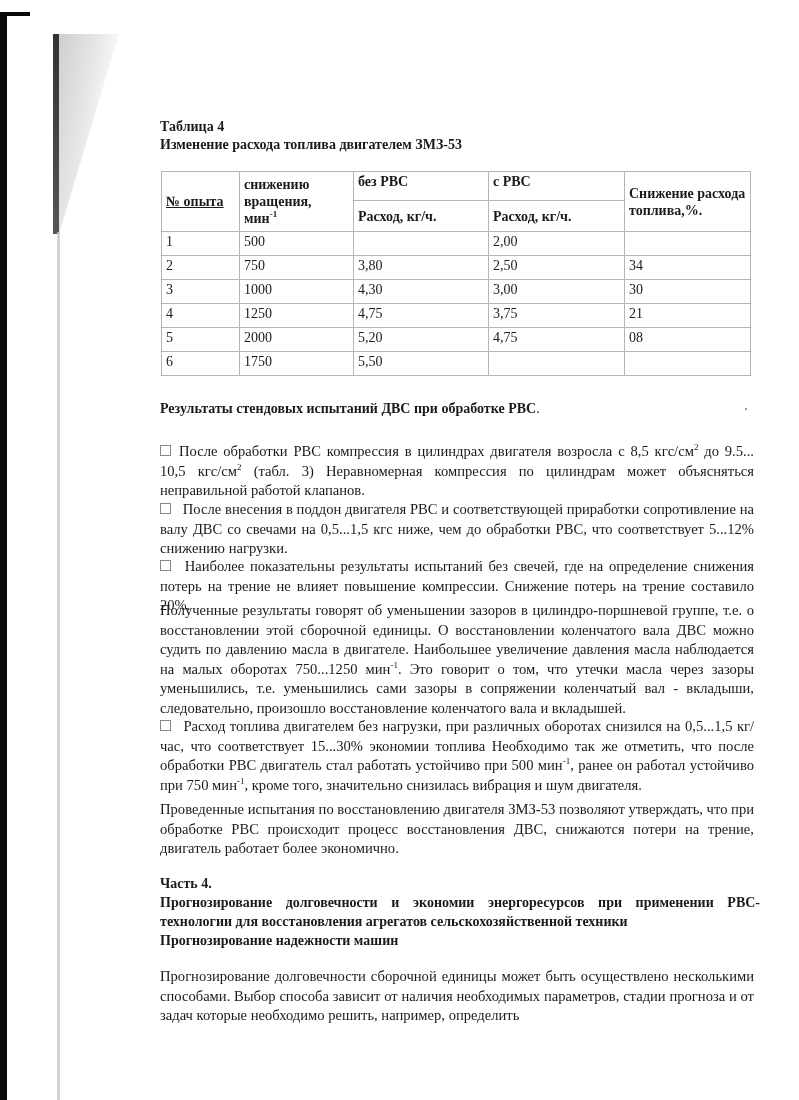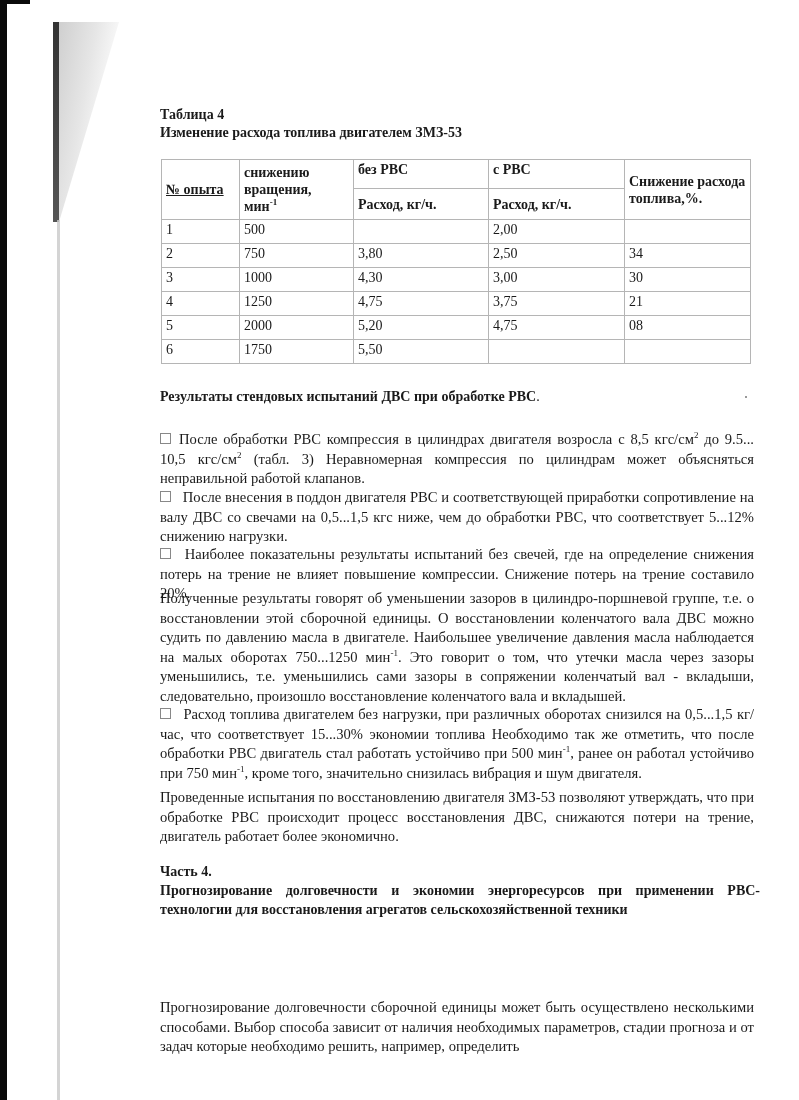--- a/index.html
+++ b/index.html
@@ -22,21 +22,21 @@
   }
   .scan-wedge {
     position: absolute; left: 59px; top: 22px; width: 60px; height: 200px;
     background: linear-gradient(100deg, #cfcfcf 0%, #e6e6e6 40%, rgba(255,255,255,0) 75%);
     clip-path: polygon(0 0, 100% 0, 0 100%);
   }
   .scan-line {
     position: absolute; left: 57px; top: 220px; width: 3px; height: 880px;
     background: #c9c9c9; opacity: 0.8;
   }
-  .page { position: absolute; left: 0; top: 0; width: 799px; height: 972px; }
+  .page { position: absolute; left: 0; top: 12px; width: 799px; height: 972px; }
 
   .t-caption {
     position: absolute; left: 160px; top: 106px; font-weight: bold; font-size: 14px; line-height: 18px;
   }
   table.fuel {
     position: absolute; left: 161px; top: 159px;
     border-collapse: collapse; font-size: 14px;
   }
   table.fuel td, table.fuel th {
     border: 1px solid #b5b5b5; padding: 1px 4px; text-align: left; vertical-align: top;
@@ -66,21 +66,21 @@
   .p1 { top: 430px; }
   .p2 { top: 488px; }
   .p3 { top: 545px; }
   .p4 { top: 589px; }
   .p5 { top: 705px; }
   .p6 { top: 788px; }
   .part-head {
     position: absolute; left: 160px; top: 862px; width: 600px; font-weight: bold; font-size: 14px; line-height: 19px;
     text-align: justify;
   }
-  .p7 { top: 955px; margin-top: 43px; }
+  .p7 { top: 955px; }
   .speck { position: absolute; width: 2px; height: 2px; background: #777; border-radius: 50%; }
 </style>
 </head>
 <body>
 
 <div class="page">
   <div class="scan-edge"></div>
   <div class="scan-edge-top"></div>
   <div class="scan-shadow"></div>
   <div class="scan-wedge"></div>
@@ -179,18 +179,19 @@
     <span class="bullet"></span>&nbsp;<span>Расход топлива двигателем без нагрузки, при различных оборотах снизился на 0,5...1,5 кг/час, что соответствует 15...30% экономии топлива Необходимо так же отметить, что после обработки РВС двигатель стал работать устойчиво при 500 мин</span><sup>-1</sup><span>, ранее он работал устойчиво при 750 мин</span><sup>-1</sup><span>, кроме того, значительно снизилась вибрация и шум двигателя.</span>
   </div>
 
   <div class="body-text p6">
     <span>Проведенные испытания по восстановлению двигателя ЗМЗ-53 позволяют утверждать, что при обработке РВС происходит процесс восстановления ДВС, снижаются потери на трение, двигатель работает более экономично.</span>
   </div>
 
   <div class="part-head">
     <div>Часть 4.</div>
     <div>Прогнозирование долговечности и экономии энергоресурсов при применении РВС-технологии для восстановления агрегатов сельскохозяйственной техники</div>
+    <div>Прогнозирование надежности машин</div>
   </div>
 
   <div class="body-text p7">
     <span>Прогнозирование долговечности сборочной единицы может быть осуществлено несколькими способами. Выбор способа зависит от наличия необходимых параметров, стадии прогноза и от задач которые необходимо решить, например, определить</span>
   </div>
 </div>
 
 </body></html>

